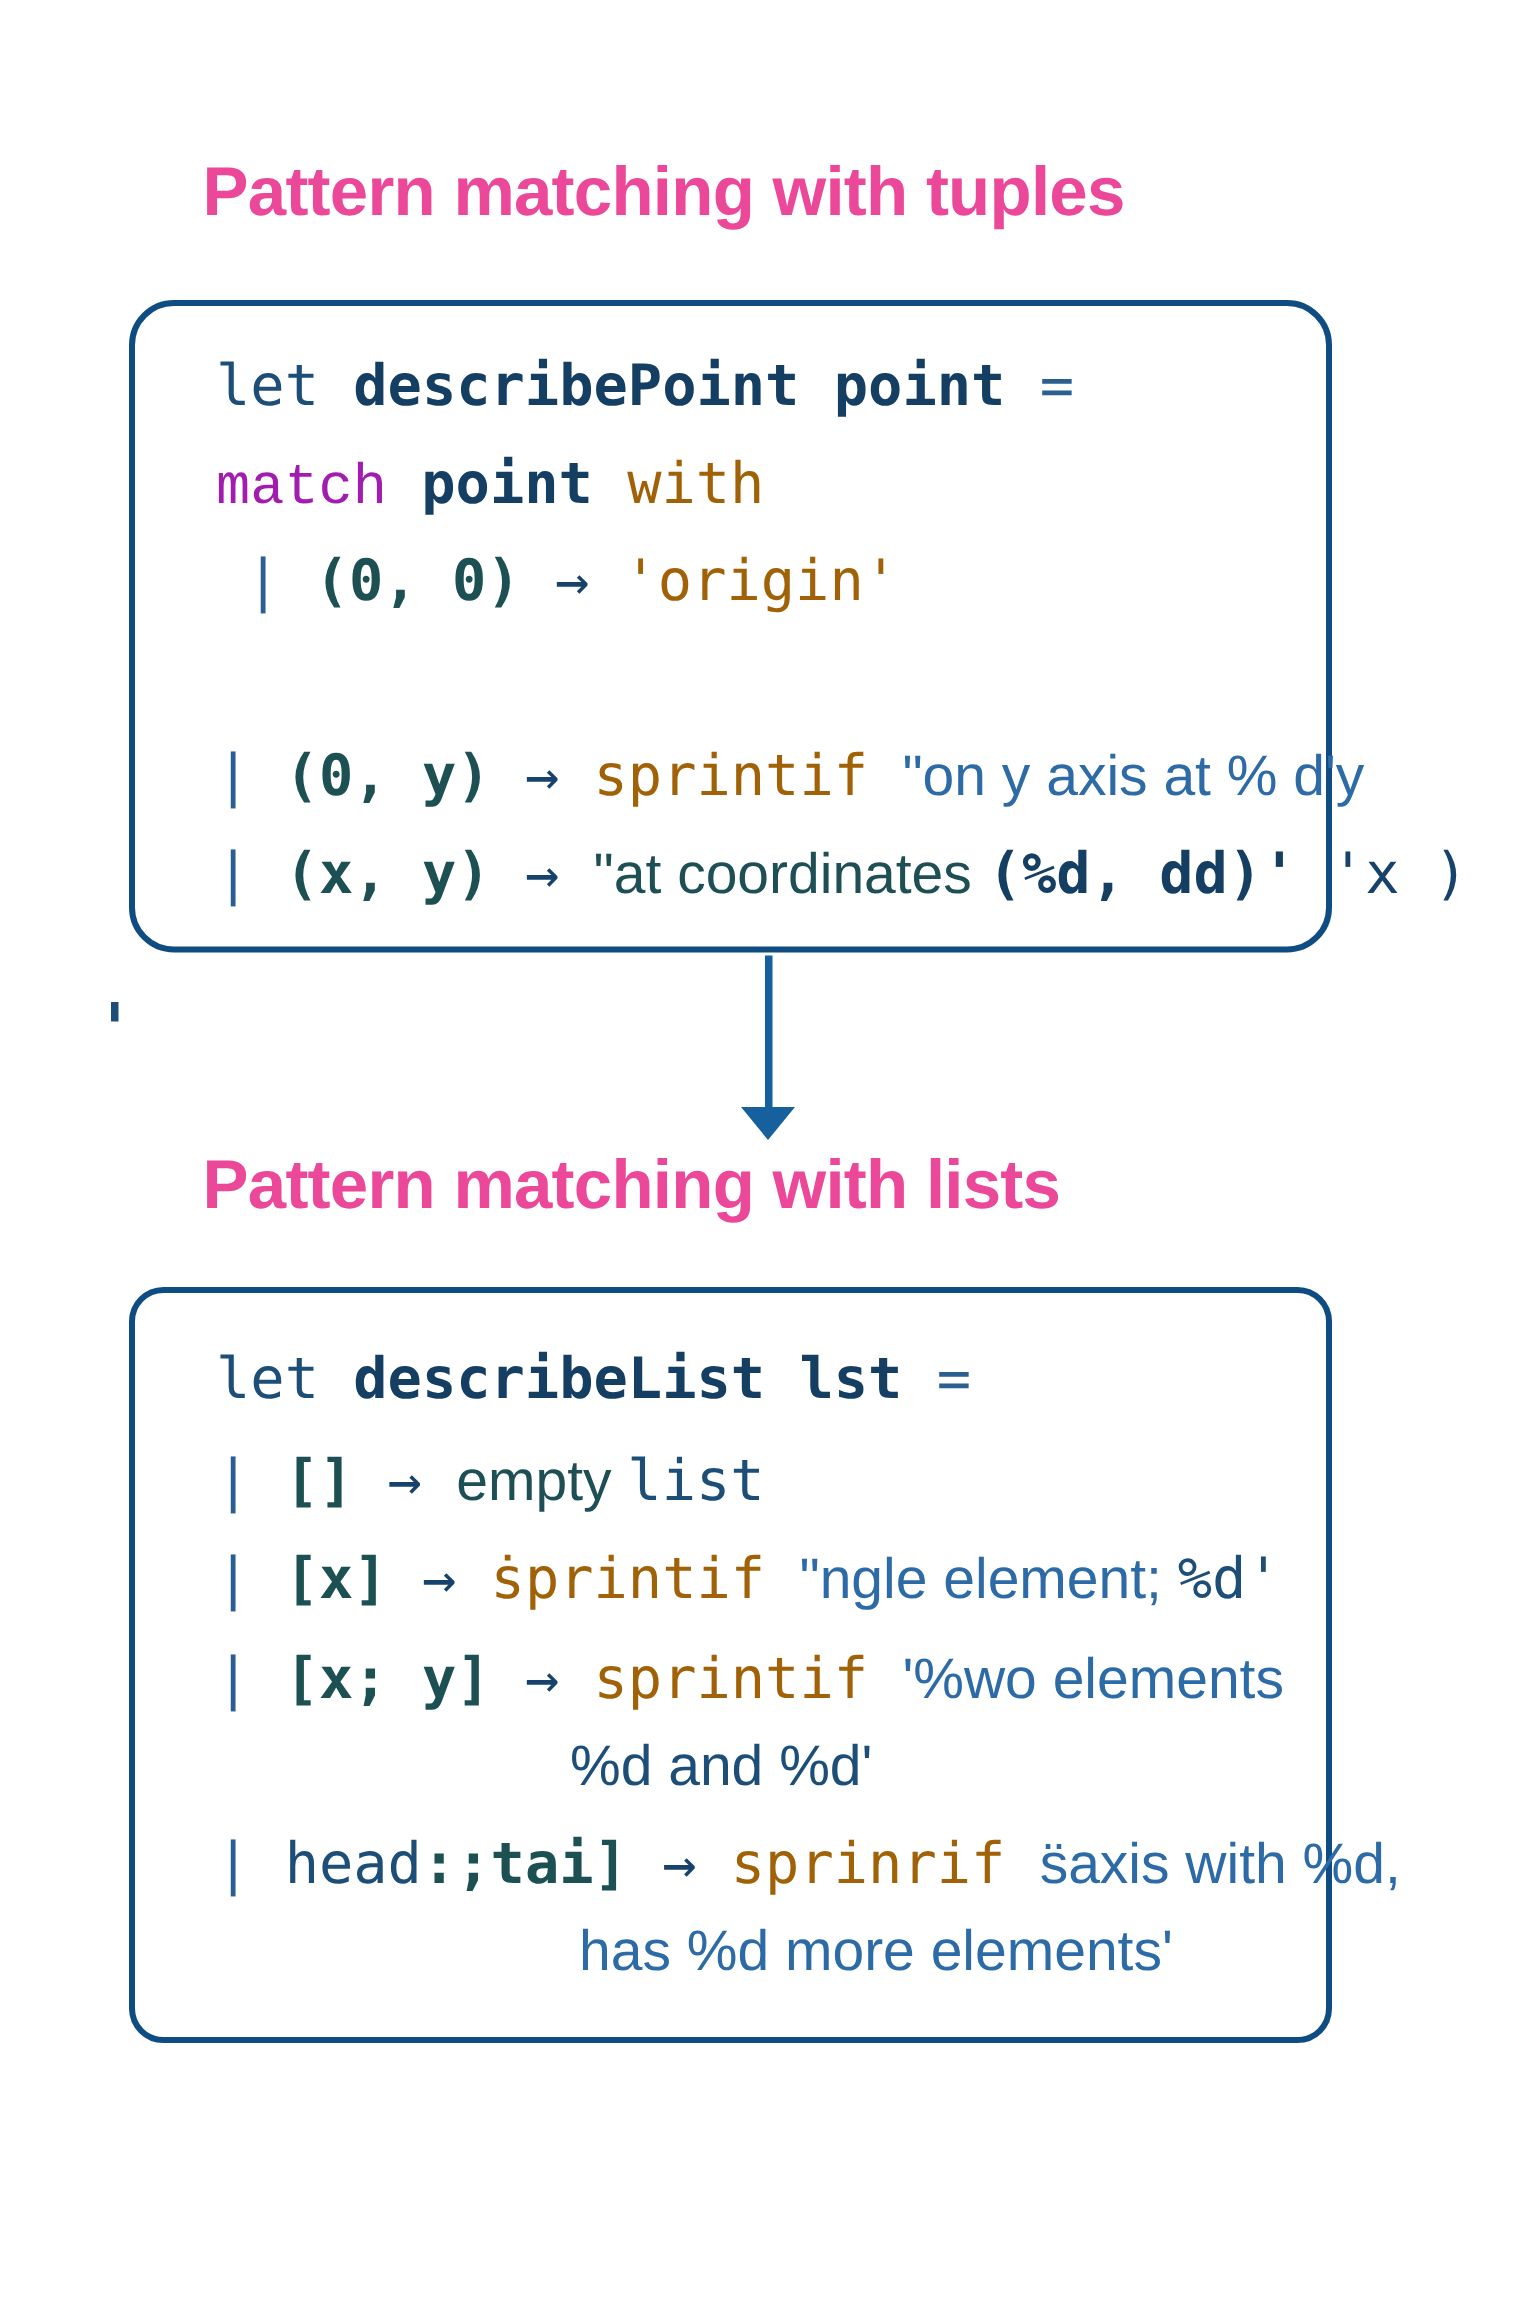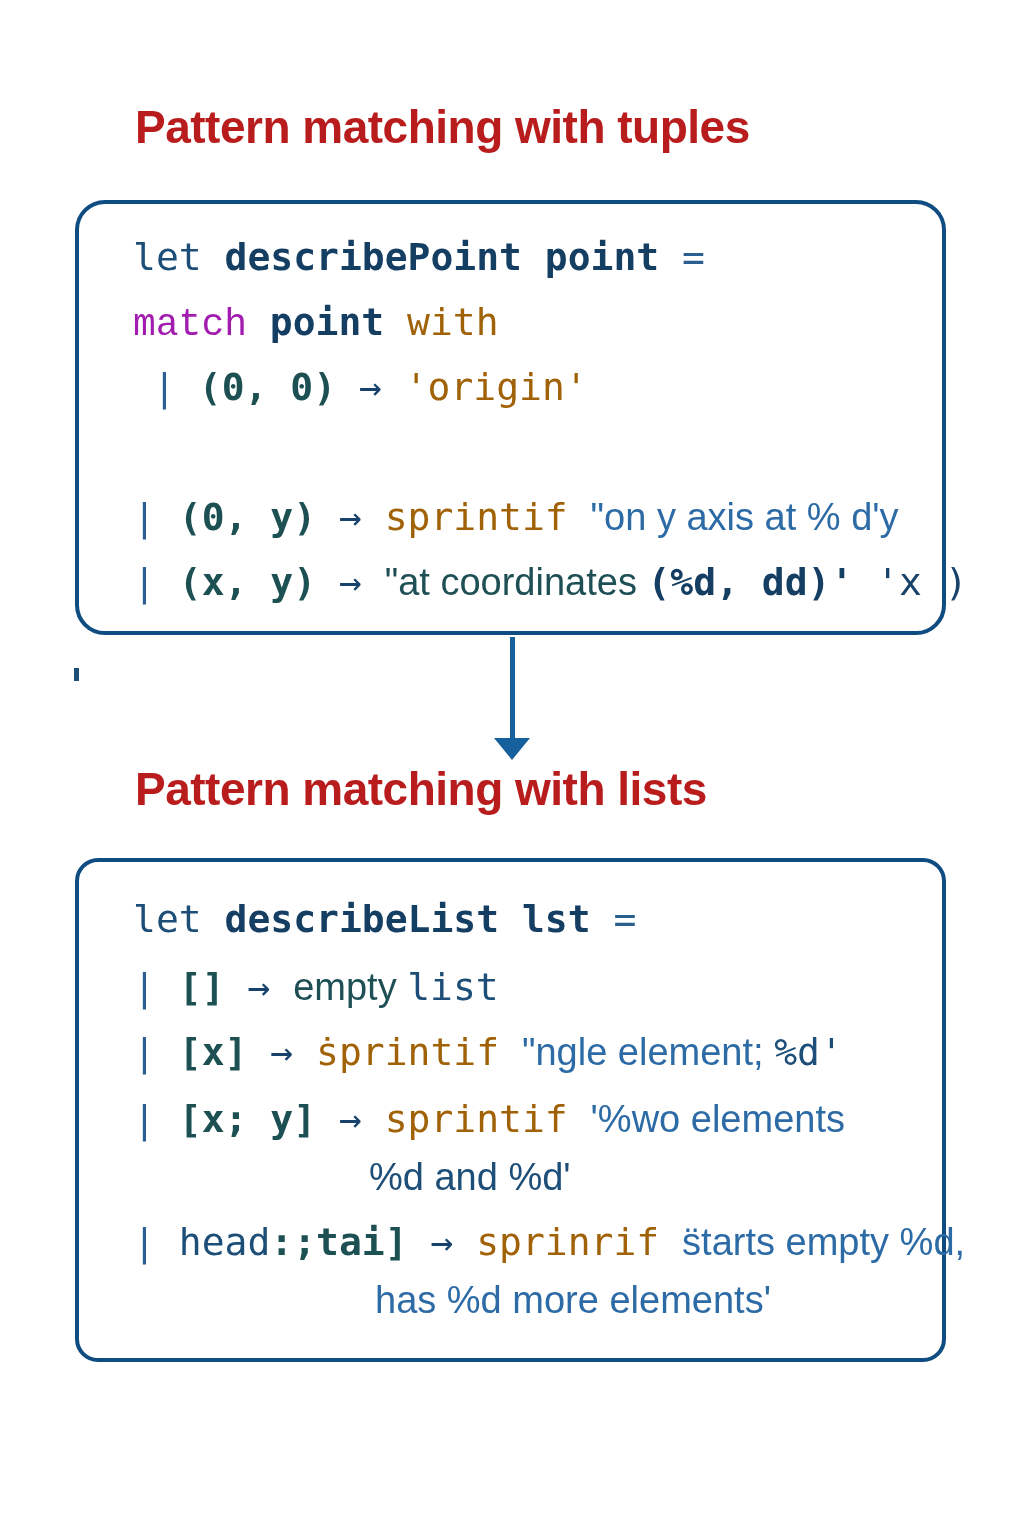--- a/index.html
+++ b/index.html
@@ -1,29 +1,29 @@
 <!DOCTYPE html>
 <html><head>
 <meta charset="utf-8">
 <style>
   html,body{margin:0;padding:0;}
   body{
     width:1024px;height:1536px;position:relative;background:#ffffff;
     font-family:"Liberation Sans",sans-serif;overflow:hidden;
   }
   .title{
-    position:absolute;font-weight:bold;font-size:46px;color:#b91c1c;
+    position:absolute;font-weight:bold;font-size:46px;color:#ec4899;
     letter-spacing:-0.5px;white-space:pre;
     font-family:"Liberation Sans",sans-serif;
   }
   #title1{left:135px;top:100px;}
   #title2{left:135px;top:762px;}
 
   .codebox{
-    position:absolute;left:75px;width:871px;box-sizing:border-box;
+    position:absolute;left:86px;width:802px;box-sizing:border-box;
     border:4px solid #0f4c81;border-radius:30px;background:#ffffff;
   }
   #box1{top:200px;height:435px;}
   #box2{top:858px;height:504px;border-radius:23px;}
 
   .cl{
     position:absolute;left:54px;white-space:pre;
     font-family:"DejaVu Sans Mono","Liberation Mono",monospace;
     font-size:38px;line-height:46px;color:#1c4e78;
   }
@@ -79,15 +79,15 @@
 <div id="arrow-head"></div>
 
 <div id="title2" class="title">Pattern matching with lists</div>
 
 <div id="box2" class="codebox">
   <div id="b2l1" class="cl"><span class="seg kw">let </span><span class="seg kwb">describeList lst</span><span class="seg eq"> =</span></div>
   <div id="b2l2" class="cl"><span class="seg pipe">| </span><span class="seg pat">[]</span><span class="seg arr"> → </span><span class="seg strt">empty </span><span class="seg kw">list</span></div>
   <div id="b2l3" class="cl"><span class="seg pipe">| </span><span class="seg pat">[x]</span><span class="seg arr"> → </span><span class="seg fn">ṡprintif </span><span class="seg strs">"ngle element; </span><span class="seg kw">%d'</span></div>
   <div id="b2l4" class="cl"><span class="seg pipe">| </span><span class="seg pat">[x; y]</span><span class="seg arr"> → </span><span class="seg fn">sprintif </span><span class="seg strs">'%wo elements</span></div>
   <div id="b2l5" class="cl"><span class="seg strs2">%d and %d'</span></div>
-  <div id="b2l6" class="cl"><span class="seg pipe">| </span><span class="seg kw">head</span><span class="seg pat">:;</span><span class="seg pat">tai]</span><span class="seg arr"> → </span><span class="seg fn">sprinrif </span><span class="seg strs">s̈tarts empty %d,</span></div>
+  <div id="b2l6" class="cl"><span class="seg pipe">| </span><span class="seg kw">head</span><span class="seg pat">:;</span><span class="seg pat">tai]</span><span class="seg arr"> → </span><span class="seg fn">sprinrif </span><span class="seg strs">s̈axis with %d,</span></div>
   <div id="b2l7" class="cl"><span class="seg strs">has %d more elements'</span></div>
 </div>
 
 </body></html>

